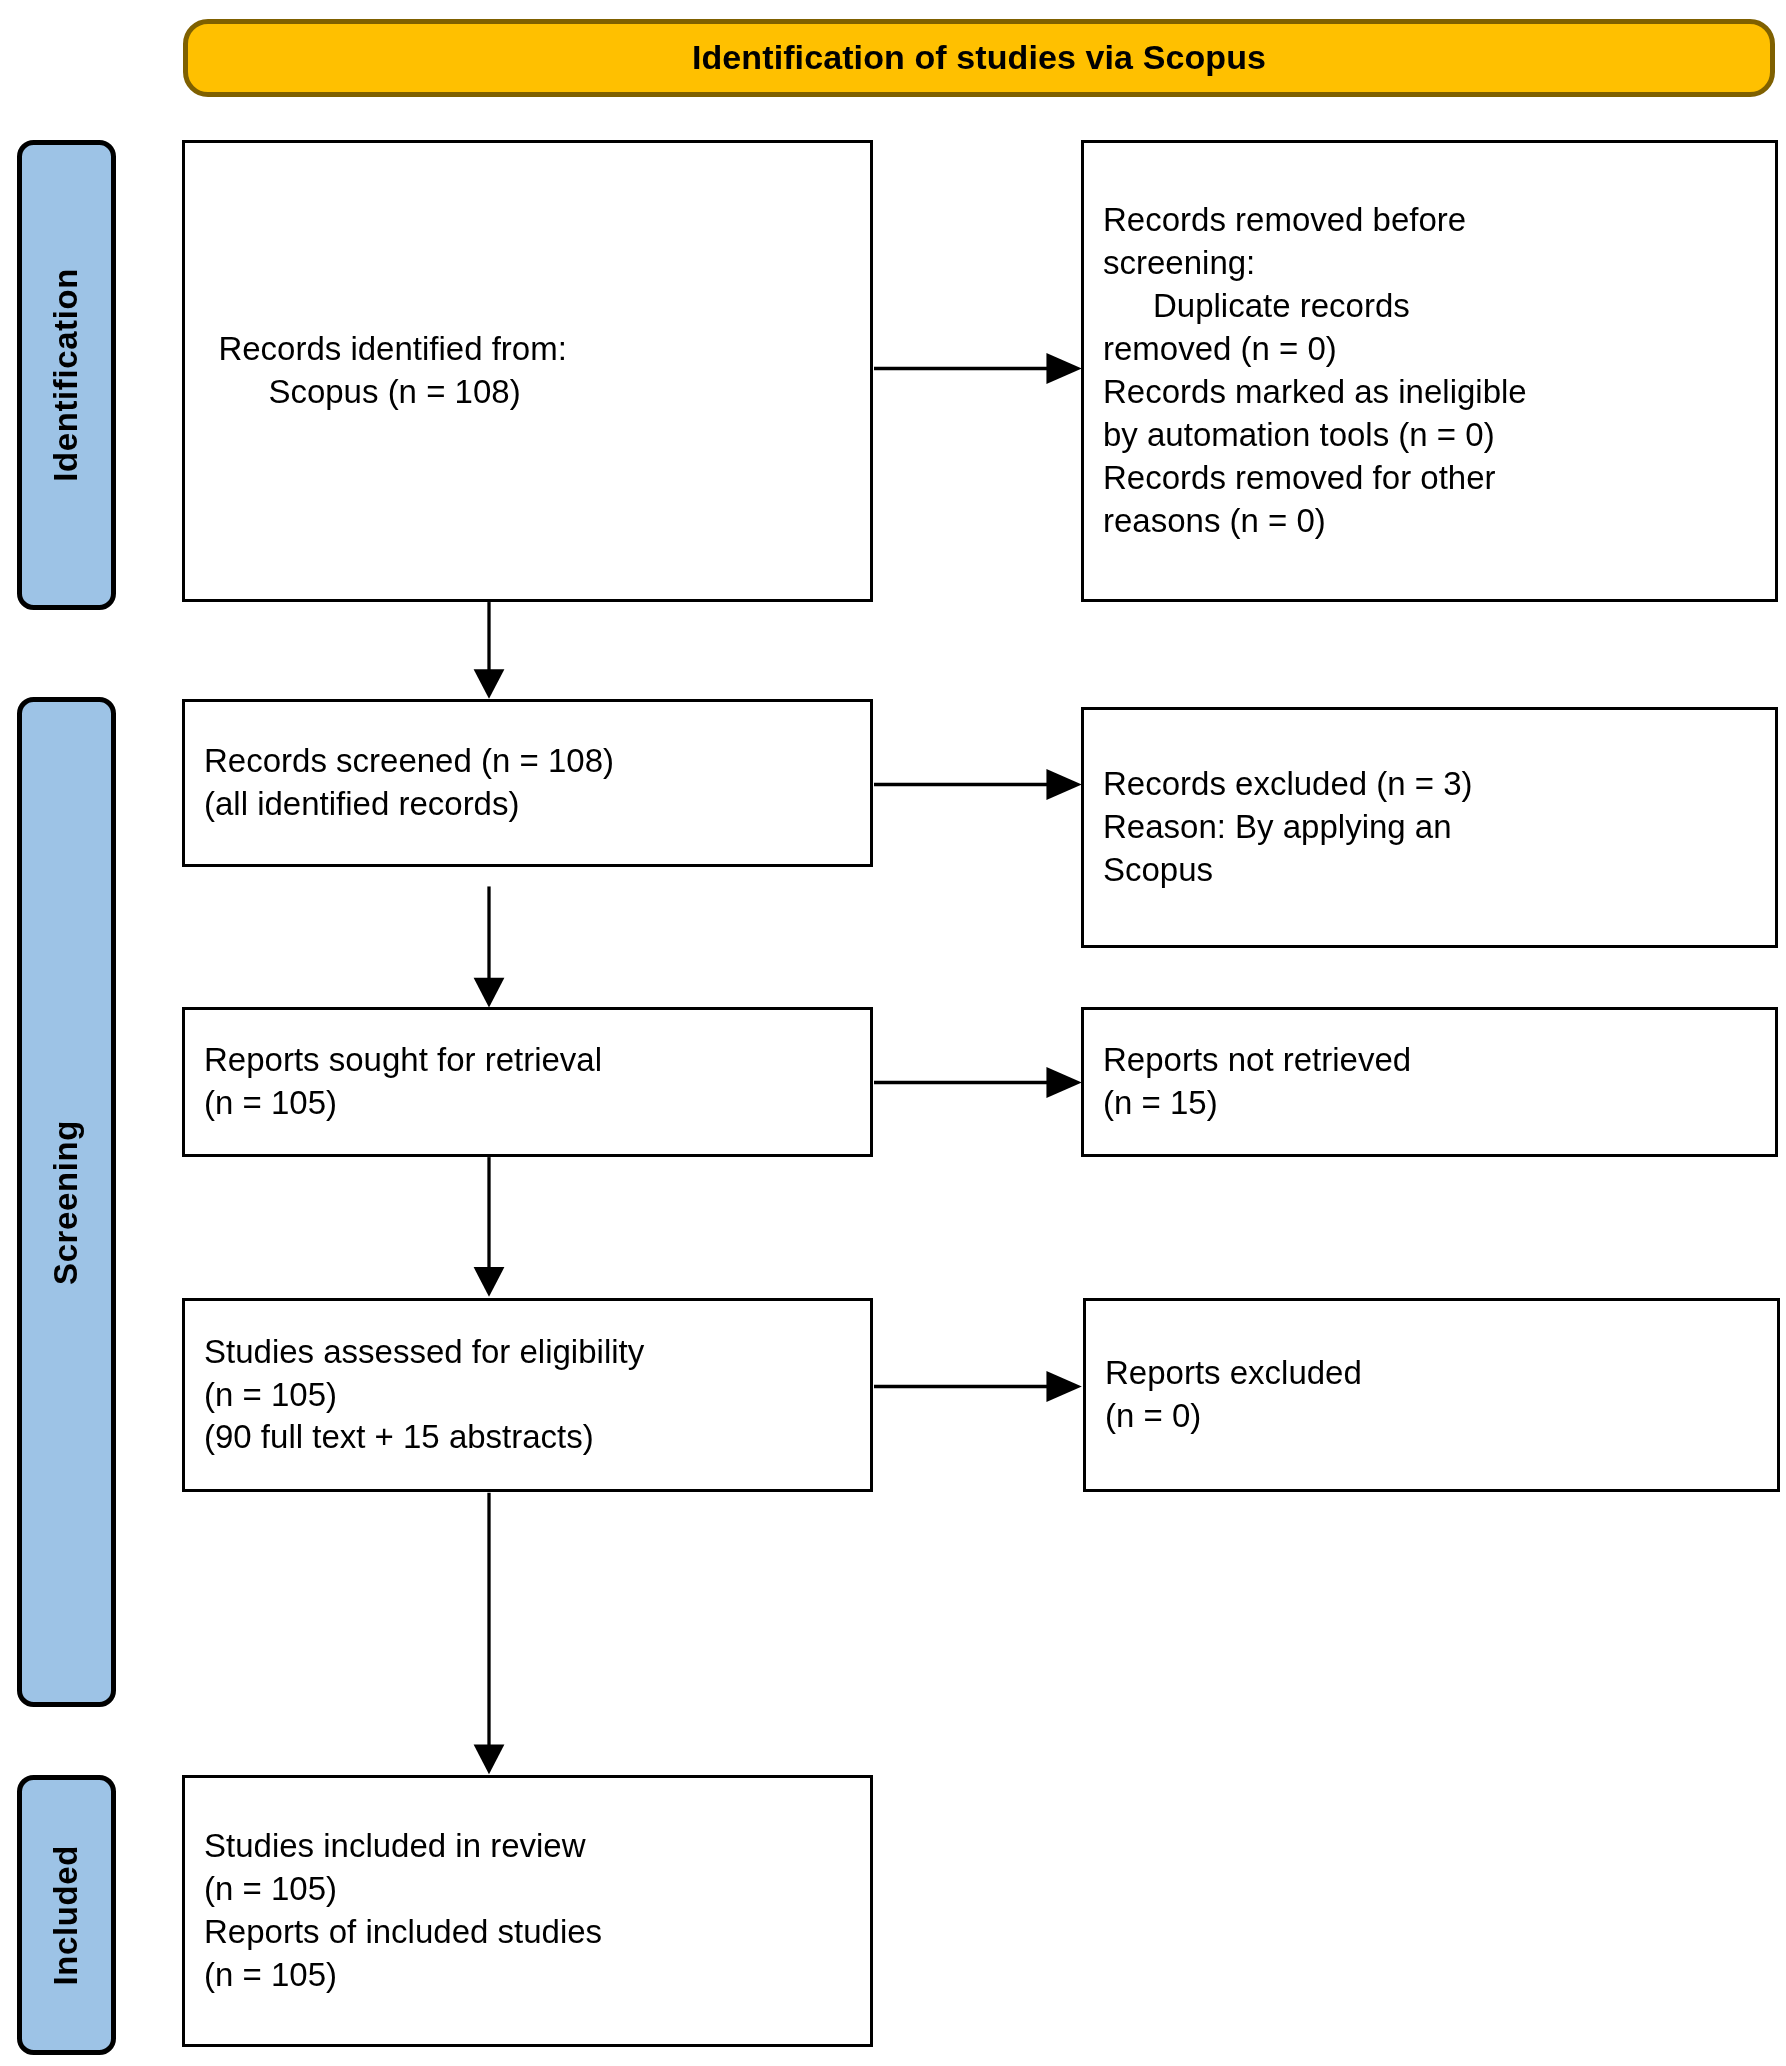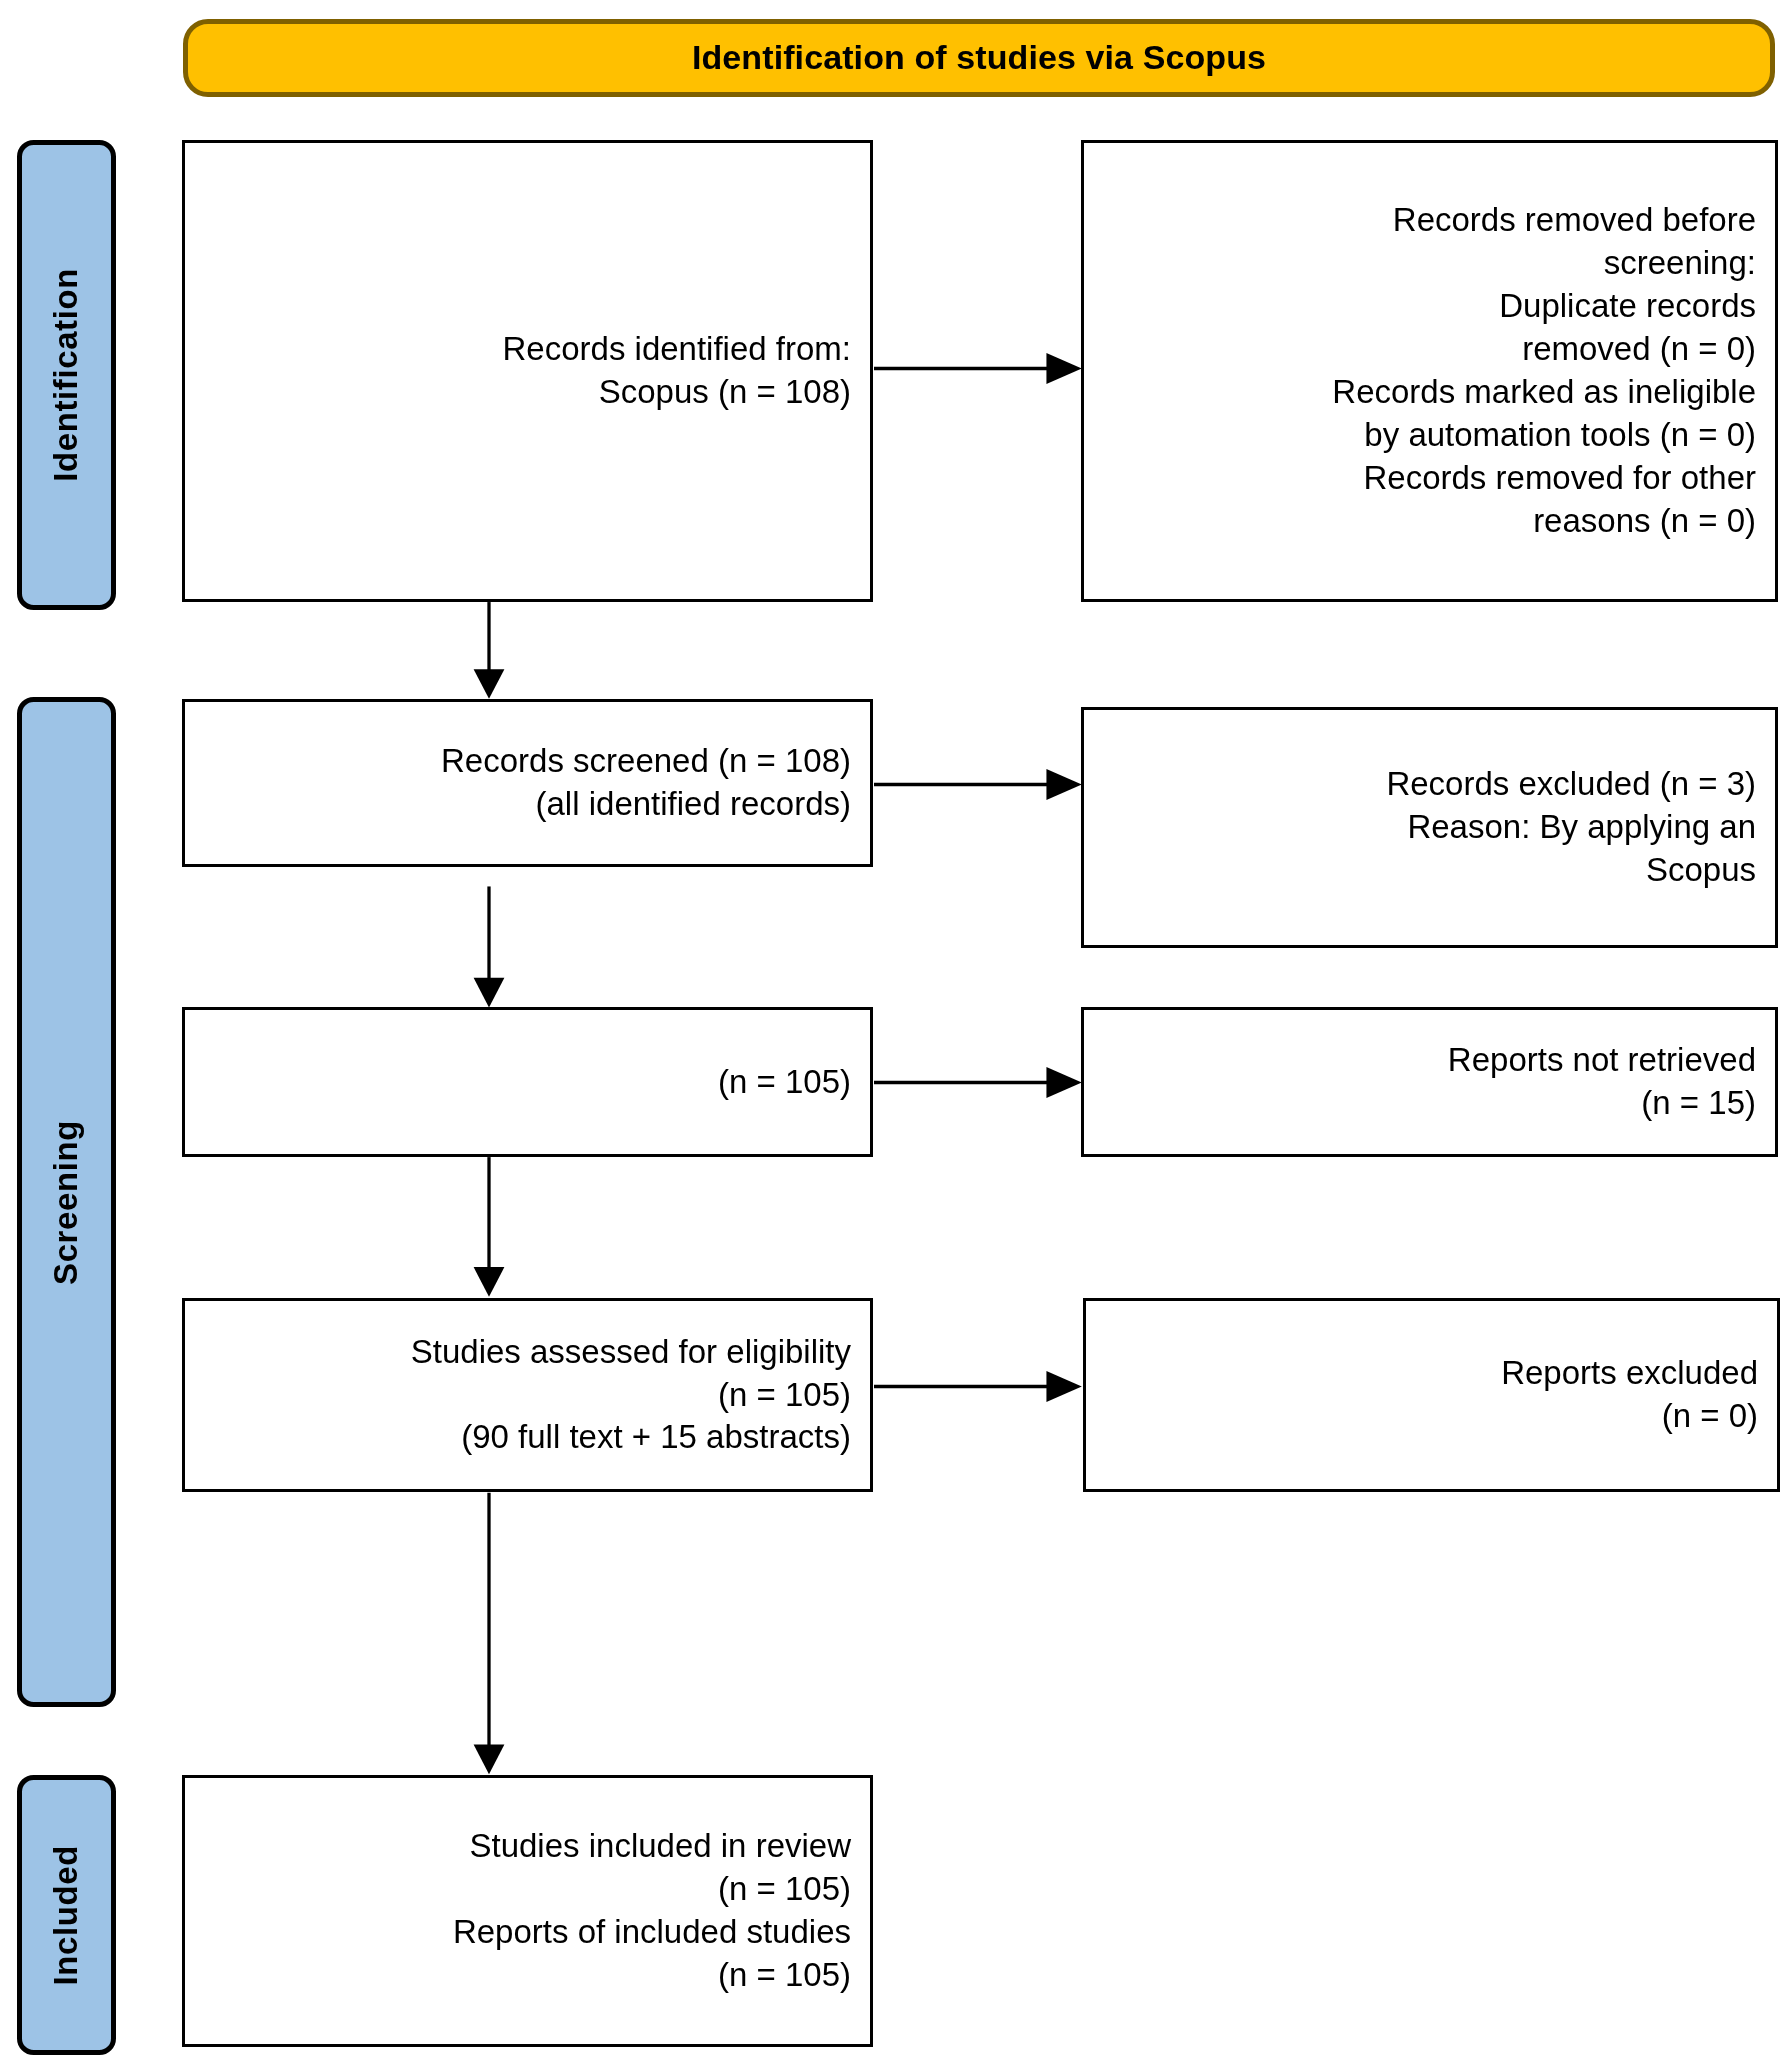--- a/index.html
+++ b/index.html
@@ -68,21 +68,20 @@
   
   .box{
     position:absolute;
     background:#ffffff;
     border:3.9px solid #000000;
     box-sizing:border-box;
     display:flex;
     flex-direction:column;
     justify-content:center;
     padding:8px 19px;
-    text-align:right;
   }
   .box .line{
     font-size:33px;
     line-height:1.30;
     white-space:nowrap;
     color:#000000;
   }
   .box .line.indent{ padding-left:50px; }
 
   
@@ -155,20 +154,21 @@
     <div class="line">(all identified records)</div>
   </div>
 
   <div class="box" id="box-excluded">
     <div class="line">Records excluded (n = 3)</div>
     <div class="line">Reason: By applying an</div>
     <div class="line">Scopus</div>
   </div>
 
   <div class="box" id="box-sought">
+    <div class="line">Reports sought for retrieval</div>
     <div class="line">(n = 105)</div>
   </div>
 
   <div class="box" id="box-notretrieved">
     <div class="line">Reports not retrieved</div>
     <div class="line">(n = 15)</div>
   </div>
 
   <div class="box" id="box-assessed">
     <div class="line">Studies assessed for eligibility</div>

